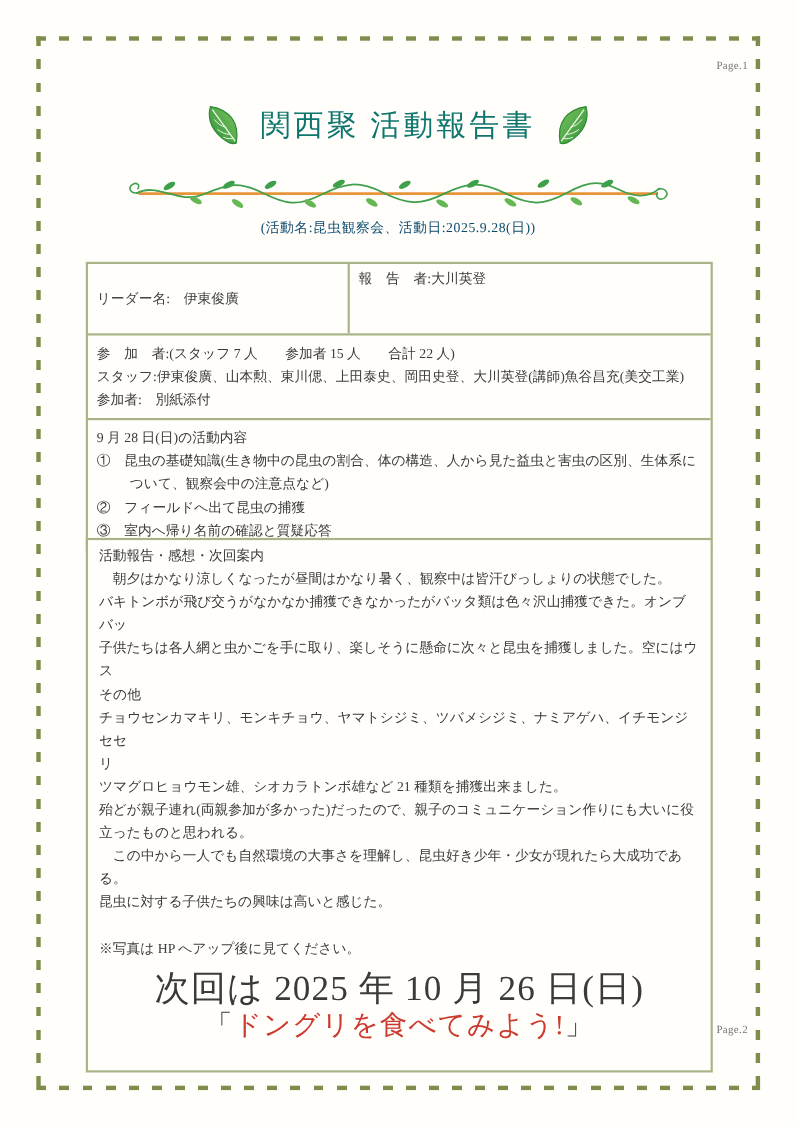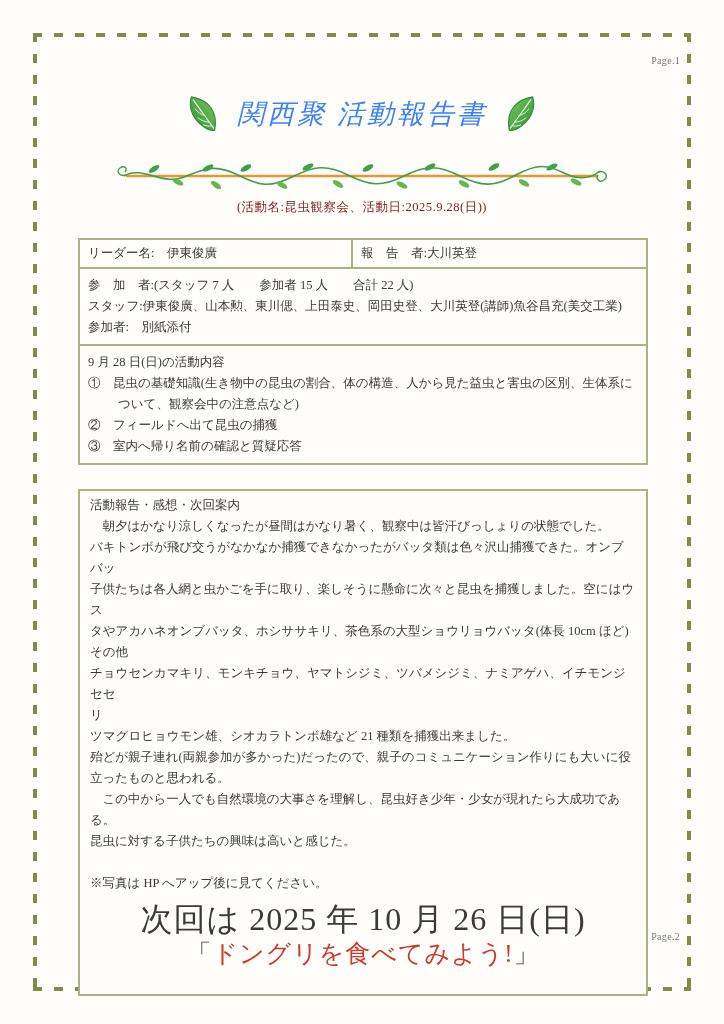--- a/index.html
+++ b/index.html
@@ -13,35 +13,35 @@
     background:repeating-linear-gradient(90deg,#7e8d4b 0 9px,transparent 9px 21px);}
   .dash-v{position:absolute;top:33px;height:958px;width:4px;
     background:repeating-linear-gradient(180deg,#7e8d4b 0 9px,transparent 9px 21px);}
   #dash-top{top:33px}#dash-bottom{top:987px}#dash-left{left:33px}#dash-right{left:687px}
 
   .page-label{position:absolute;right:44px;font-size:10px;color:#767676;letter-spacing:.3px;}
   #page1-label{top:55px}#page2-label{top:931px}
 
   .title-row{position:absolute;top:94px;left:0;width:100%;
     display:flex;justify-content:center;align-items:center;gap:16px;}
-  .doc-title{font-size:27px;color:#3b82f6;letter-spacing:3px;white-space:nowrap;font-style:italic;}
+  .doc-title{font-size:27px;color:#0f766e;letter-spacing:3px;white-space:nowrap;}
   .leaf{width:36px;height:40px;flex:0 0 auto;}
   .leaf-left{transform:scaleX(-1);}
 
   .divider-wrap{position:absolute;top:155px;left:50%;transform:translateX(-50%);}
 
   .subtitle{position:absolute;top:199px;left:0;width:100%;text-align:center;
-    font-size:12.5px;color:#7f1d1d;letter-spacing:.5px;}
+    font-size:12.5px;color:#0c4a6e;letter-spacing:.5px;}
 
   .box{position:absolute;left:78px;width:570px;box-sizing:border-box;
     border:2px solid #a8b488;background:#fffefb;
     font-size:12.5px;line-height:21px;}
   #info-table{top:238px;}
   .trow1{display:flex;border-bottom:2px solid #a8b488;}
-  .tcell-l{width:273px;border-right:2px solid #a8b488;padding:3px 8px;box-sizing:border-box;}
+  .tcell-l{width:238px;border-right:2px solid #a8b488;padding:21px 8px;box-sizing:border-box;}
   .tcell-r{flex:1;padding:3px 8px;}
   .trow{padding:6px 8px;}
   .trow-mid{border-bottom:2px solid #a8b488;}
   .hang{padding-left:30px;text-indent:-30px;}
 
   #report-box{top:489px;padding:4px 10px 30px;min-height:437px;}
   .rline{min-height:21px;}
   .spacer{height:21px;}
   .next-date{margin-top:15px;text-align:center;font-size:32px;letter-spacing:1px;color:#3a3a3a;white-space:nowrap;}
   .next-title{margin-top:13px;text-align:center;font-size:25px;letter-spacing:1px;color:#3a3a3a;white-space:nowrap;}
@@ -124,21 +124,20 @@
       </div>
   </div>
 </div>
 
 <div class="box" id="report-box">
   <div>活動報告・感想・次回案内</div>
   <div>
       <div class="rline">　朝夕はかなり涼しくなったが昼間はかなり暑く、観察中は皆汗びっしょりの状態でした。</div>
       <div class="rline">バキトンボが飛び交うがなかなか捕獲できなかったがバッタ類は色々沢山捕獲できた。オンブバッ</div>
       <div class="rline">子供たちは各人網と虫かごを手に取り、楽しそうに懸命に次々と昆虫を捕獲しました。空にはウス</div>
-      <div class="rline">タやアカハネオンブバッタ、ホシササキリ、茶色系の大型ショウリョウバッタ(体長 10cm ほど)</div>
       <div class="rline">その他</div>
       <div class="rline">チョウセンカマキリ、モンキチョウ、ヤマトシジミ、ツバメシジミ、ナミアゲハ、イチモンジセセ</div>
       <div class="rline">リ</div>
       <div class="rline">ツマグロヒョウモン雄、シオカラトンボ雄など 21 種類を捕獲出来ました。</div>
       <div class="rline">殆どが親子連れ(両親参加が多かった)だったので、親子のコミュニケーション作りにも大いに役</div>
       <div class="rline">立ったものと思われる。</div>
       <div class="rline">　この中から一人でも自然環境の大事さを理解し、昆虫好き少年・少女が現れたら大成功である。</div>
       <div class="rline">昆虫に対する子供たちの興味は高いと感じた。</div>
     </div>
   <div class="spacer"></div>

